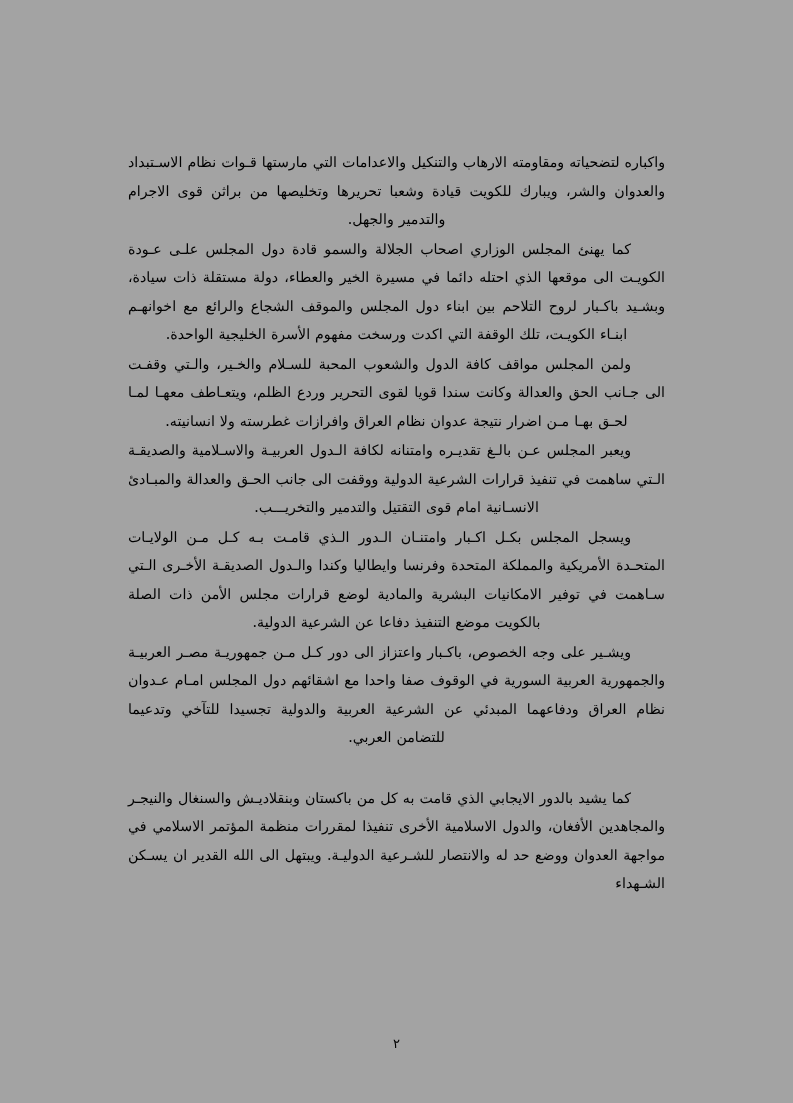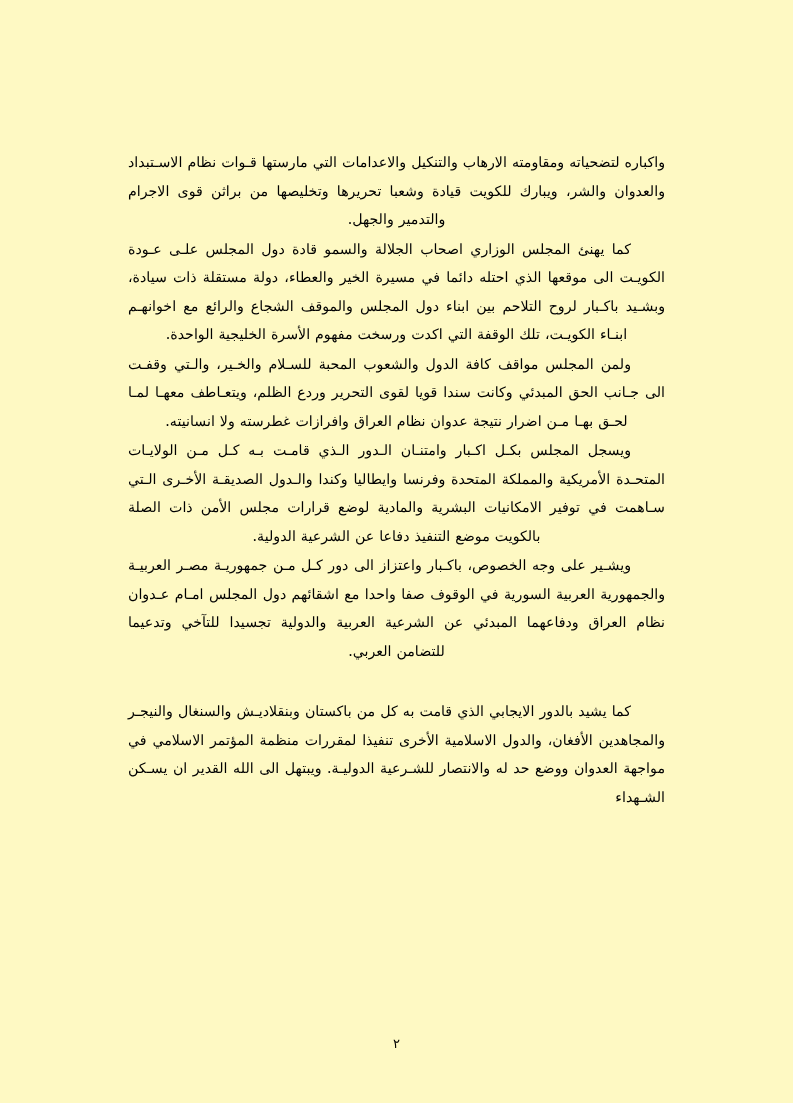--- a/index.html
+++ b/index.html
@@ -15,21 +15,21 @@
     font-family: "DejaVu Serif", "Liberation Serif", serif;
     color: #000000;
     overflow: hidden;
   }
   .page {
     position: absolute;
     top: 0;
     left: 0;
     width: 793px;
     height: 1103px;
-    background: #fef9c3;
+    background: #a3a3a3;
   }
   .content {
     position: absolute;
     top: 148px;
     right: 128px;
     left: 128px;
     direction: rtl;
     text-align: justify;
     text-justify: inter-word;
   }
@@ -67,22 +67,23 @@
 </head>
 <body>
 
 <div class="page">
   <div class="content">
 
     <p class="para">واكباره لتضحياته ومقاومته الارهاب والتنكيل والاعدامات التي مارستها قـوات نظام الاسـتبداد والعدوان والشر، ويبارك للكويت قيادة وشعبا تحريرها وتخليصها من براثن قوى الاجرام والتدمير والجهل.</p>
 
     <p class="para indent">كما يهنئ المجلس الوزاري اصحاب الجلالة والسمو قادة دول المجلس علـى عـودة الكويـت الى موقعها الذي احتله دائما في مسيرة الخير والعطاء، دولة مستقلة ذات سيادة، وبشـيد باكـبار لروح التلاحم بين ابناء دول المجلس والموقف الشجاع والرائع مع اخوانهـم ابنـاء الكويـت، تلك الوقفة التي اكدت ورسخت مفهوم الأسرة الخليجية الواحدة.</p>
 
-    <p class="para indent">ولمن المجلس مواقف كافة الدول والشعوب المحبة للسـلام والخـير، والـتي وقفـت الى جـانب الحق المبدئي وكانت سندا قويا لقوى التحرير وردع الظلم، ويتعـاطف معهـا لمـا لحـق بهـا مـن اضرار نتيجة عدوان نظام العراق وافرازات غطرسته ولا انسانيته.</p>
+    <p class="para indent">ولمن المجلس مواقف كافة الدول والشعوب المحبة للسـلام والخـير، والـتي وقفـت الى جـانب الحق والعدالة وكانت سندا قويا لقوى التحرير وردع الظلم، ويتعـاطف معهـا لمـا لحـق بهـا مـن اضرار نتيجة عدوان نظام العراق وافرازات غطرسته ولا انسانيته.</p>
 
+    <p class="para indent">ويعبر المجلس عـن بالـغ تقديـره وامتنانه لكافة الـدول العربيـة والاسـلامية والصديقـة الـتي ساهمت في تنفيذ قرارات الشرعية الدولية ووقفت الى جانب الحـق والعدالة والمبـادئ الانسـانية امام قوى التقتيل والتدمير والتخريـــب.</p>
 
     <p class="para indent">ويسجل المجلس بكـل اكـبار وامتنـان الـدور الـذي قامـت بـه كـل مـن الولايـات المتحـدة الأمريكية والمملكة المتحدة وفرنسا وايطاليا وكندا والـدول الصديقـة الأخـرى الـتي سـاهمت في توفير الامكانيات البشرية والمادية لوضع قرارات مجلس الأمن ذات الصلة بالكويت موضع التنفيذ دفاعا عن الشرعية الدولية.</p>
 
     <p class="para indent">ويشـير على وجه الخصوص، باكـبار واعتزاز الى دور كـل مـن جمهوريـة مصـر العربيـة والجمهورية العربية السورية في الوقوف صفا واحدا مع اشقائهم دول المجلس امـام عـدوان نظام العراق ودفاعهما المبدئي عن الشرعية العربية والدولية تجسيدا للتآخي وتدعيما للتضامن العربي.</p>
 
     <p class="para indent gap-before last-right">كما يشيد بالدور الايجابي الذي قامت به كل من باكستان وبنقلاديـش والسنغال والنيجـر والمجاهدين الأفغان، والدول الاسلامية الأخرى تنفيذا لمقررات منظمة المؤتمر الاسلامي في مواجهة العدوان ووضع حد له والانتصار للشـرعية الدوليـة. ويبتهل الى الله القدير ان يسـكن الشـهداء</p>
 
   </div>
 
   <div class="page-number">٢</div>

